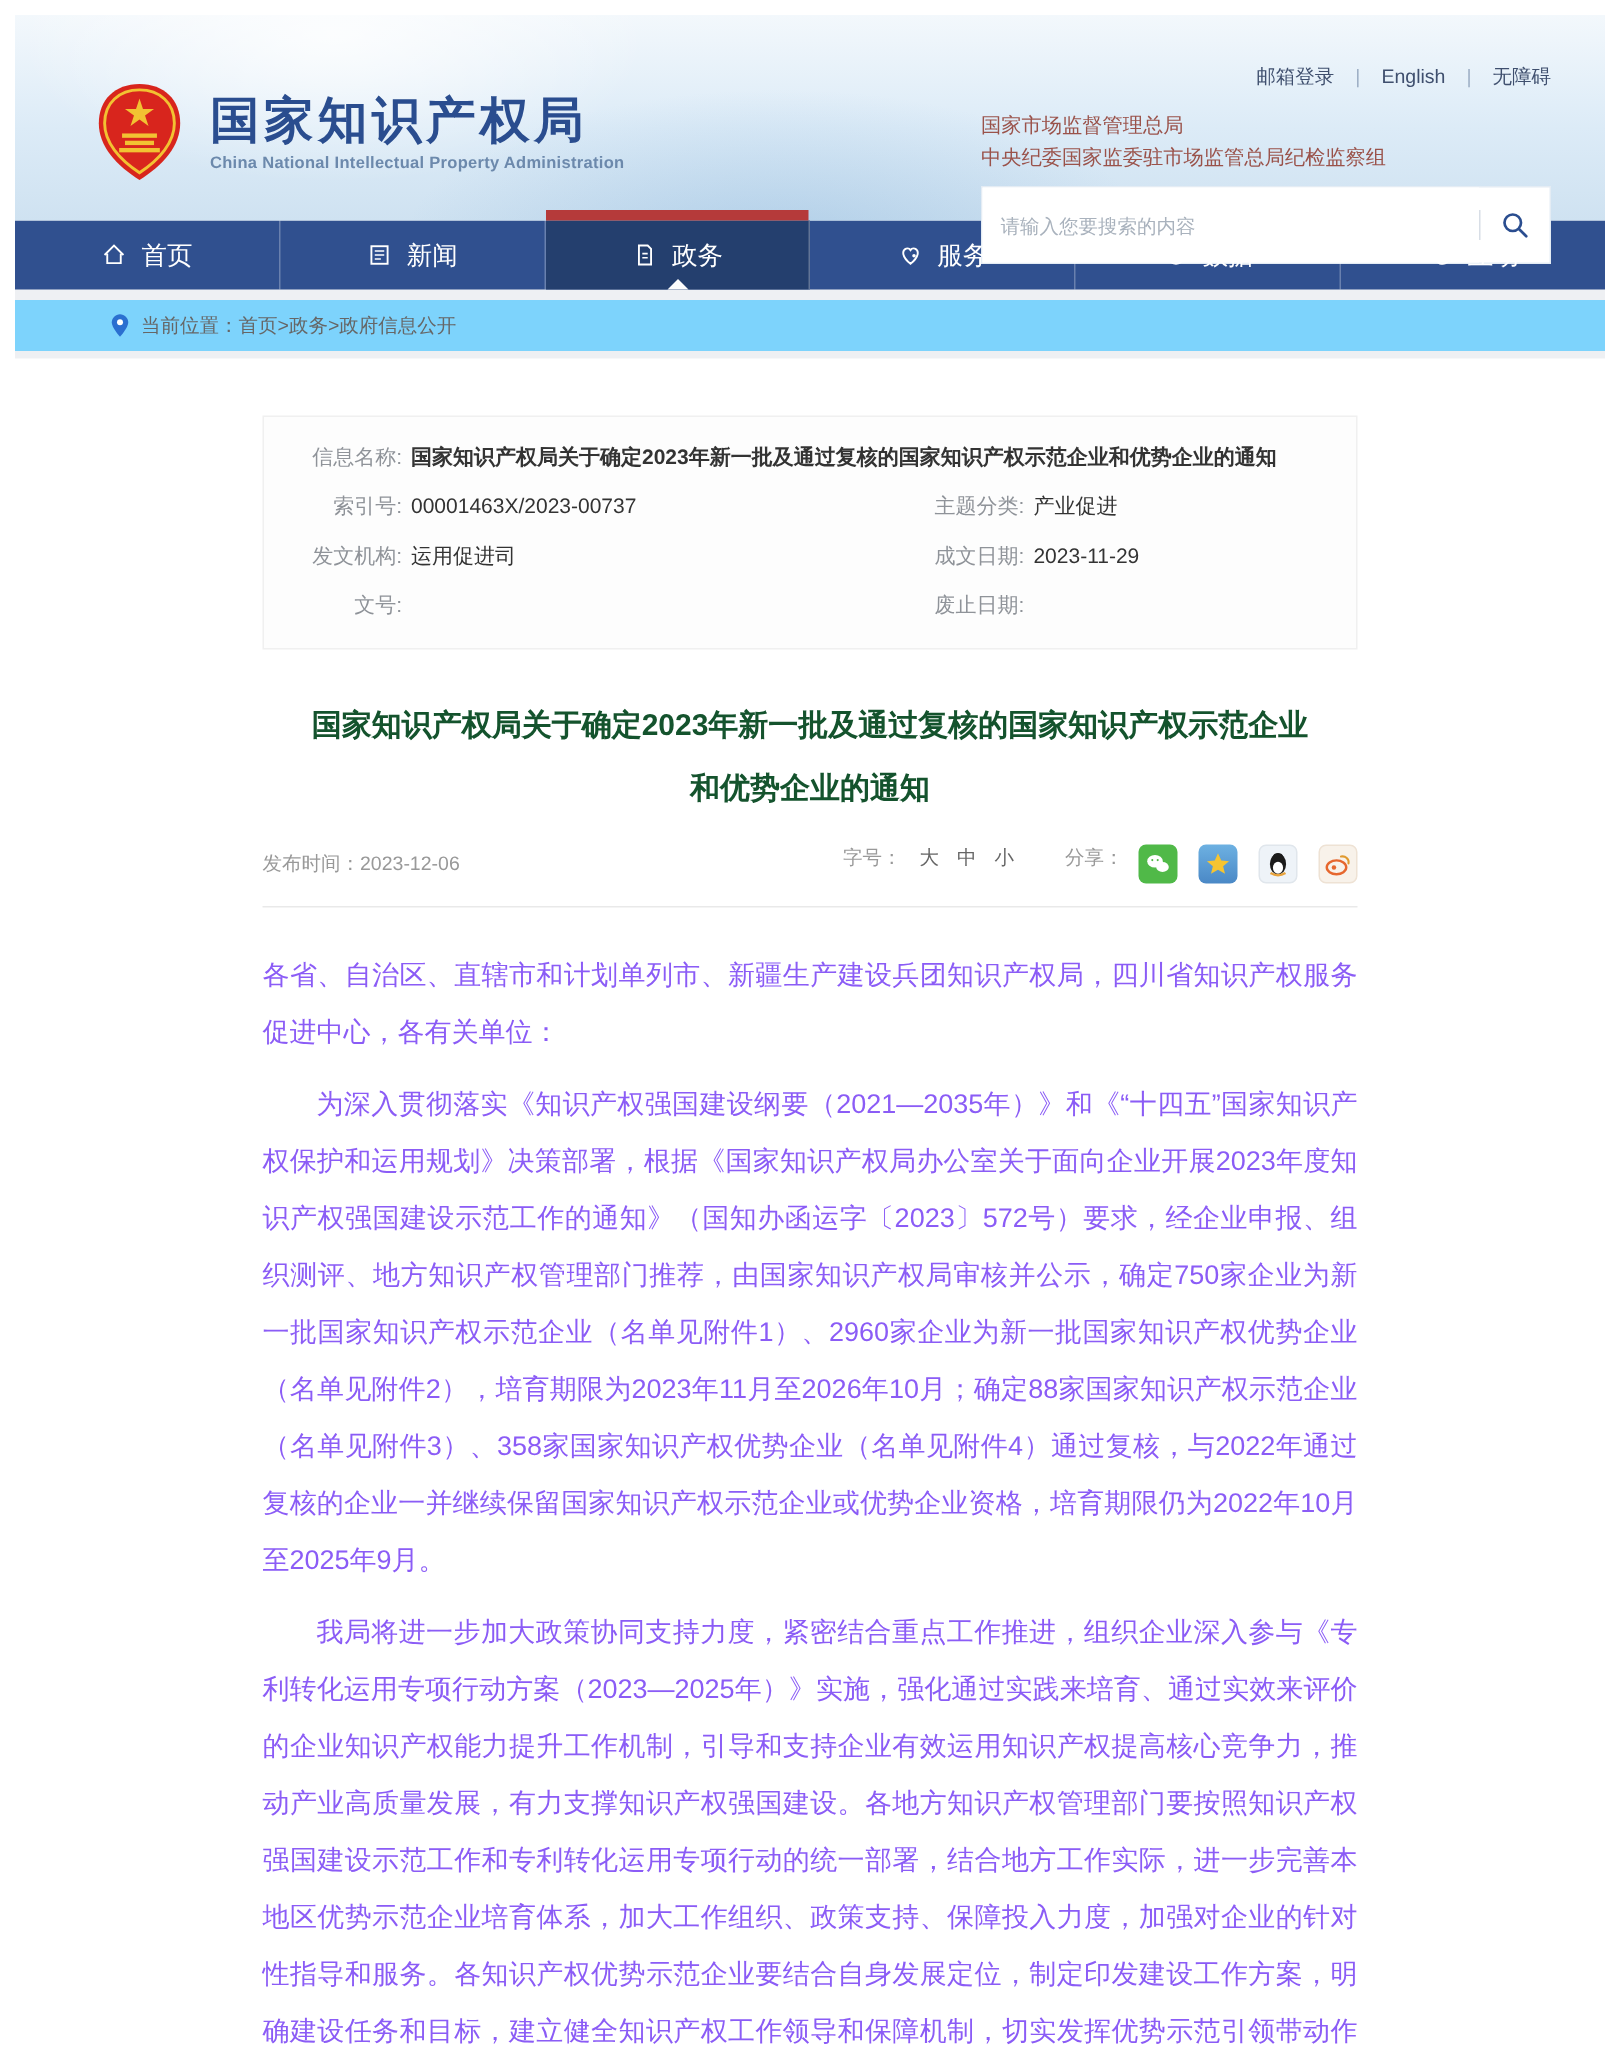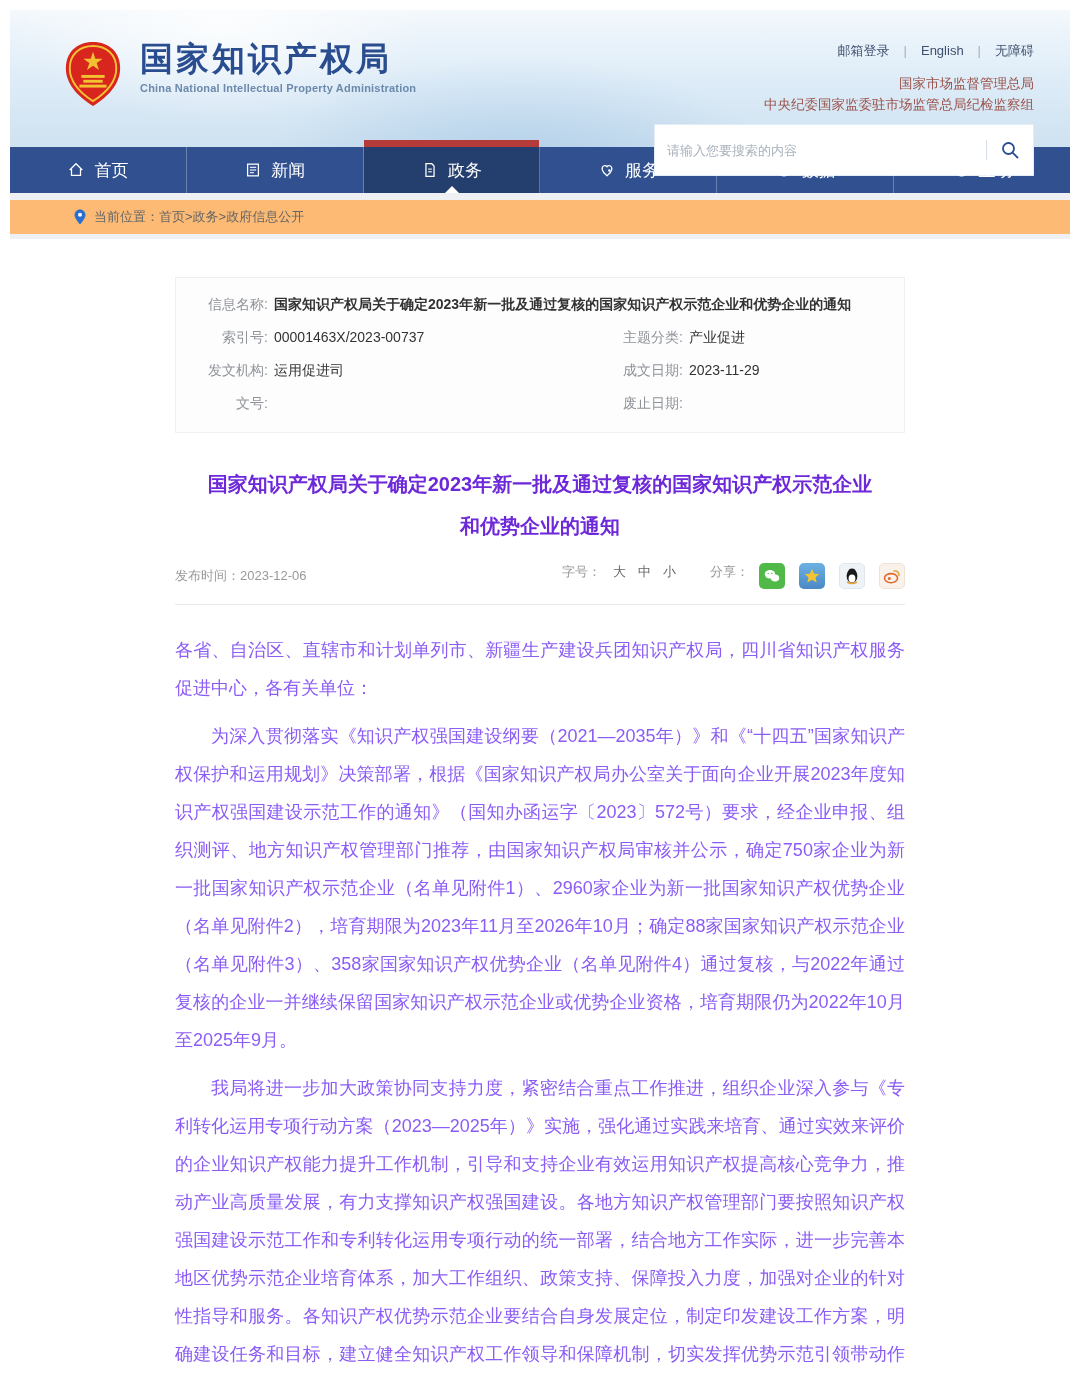--- a/index.html
+++ b/index.html
@@ -9,67 +9,67 @@
 
   
   .header {
     position:relative; height:137px;
     background:
       radial-gradient(ellipse 420px 180px at 48% 115%, rgba(120,170,215,.35), rgba(120,170,215,0) 60%),
       radial-gradient(ellipse 300px 140px at 20% 10%, rgba(255,255,255,.8), rgba(255,255,255,0) 70%),
       linear-gradient(180deg,#f3f8fc 0%, #dcebf7 55%, #cfe2f1 100%);
     overflow:visible;
   }
-  .brand { position:absolute; left:52px; top:30px; display:flex; }
+  .brand { position:absolute; left:52px; top:44px; display:flex; align-items:center; }
   .emblem { width:62px; height:68px; }
   .brand-text { margin-left:16px; }
   .site-name { font-size:33px; font-weight:bold; color:#2a4d8f; letter-spacing:3px; line-height:38px; }
   .site-name-en { font-size:11px; color:#6c89ac; font-weight:bold; margin-top:4px; letter-spacing:.2px; }
 
   .header-right { position:absolute; right:36px; top:32px; width:380px; }
   .top-links { text-align:right; font-size:13px; color:#3f4f6e; }
   .top-link { cursor:pointer; }
   .top-link:not(:last-child)::after { content:"|"; color:#9fb0c6; margin:0 14px; }
   .related-links { margin-top:13px; font-size:13.5px; color:#9a524a; line-height:21px; }
-  .related-link { display:block; cursor:pointer;text-align:right; }
+  .related-link { display:block; cursor:pointer; }
   .search-bar { margin-top:9px; height:52px; background:#fff; display:flex; align-items:center; border:1px solid #e4ecf4; }
   .search-input { flex:1; border:none; outline:none; height:100%; padding:0 12px; font-size:13px; color:#333; font-family:"Liberation Sans",sans-serif; }
   .search-input::placeholder { color:#a9b2bd; }
   .search-divider { width:1px; height:20px; background:#d8dee6; }
   .search-btn { width:46px; height:100%; border:none; background:transparent; cursor:pointer; display:flex; align-items:center; justify-content:center; }
 
   
   .nav { display:flex; height:46px; background:#30508f; }
   .nav-item { flex:1; position:relative; display:flex; align-items:center; justify-content:center; gap:9px; color:#fff; font-size:17px; cursor:pointer; }
   .nav-item:not(:last-child){ border-right:1px solid rgba(255,255,255,.28);align-items:center; }
   .nav-item.active { background:#243f6e; }
   .nav-item.active::before { content:""; position:absolute; top:-7px; left:0; right:0; height:7px; background:#b53a3a; }
   .nav-item.active::after { content:""; position:absolute; bottom:0; left:50%; transform:translateX(-50%);
     border-left:7px solid transparent; border-right:7px solid transparent; border-bottom:7px solid #fdfdfd; }
   .nav-icon { display:flex; }
 
   
-  .breadcrumb { margin-top:7px; background:#fdba74; height:34px; display:flex; align-items:center; padding-left:64px; font-size:13px; color:#666; }
+  .breadcrumb { margin-top:7px; background:#7dd3fc; height:34px; display:flex; align-items:center; padding-left:64px; font-size:13px; color:#666; }
   .breadcrumb .pin { margin-right:8px; display:flex; }
   .crumb-path { color:#666; }
 
   
   .card { margin-top:5px; background:#fff; min-height:1113px; padding-top:38px; padding-bottom:30px; }
   .inner { width:730px; margin:0 auto; }
 
   .info-table { font-size:14px; color:#333; background:#fdfdfd; border:1px solid #f0f0f0; padding:10px 0 12px 0; }
   .info-row { display:flex; line-height:33px; }
   .info-cell { display:flex; }
   .info-cell.left { width:57%; }
   .info-cell.right { width:43%; }
   .info-label { width:92px; text-align:right; color:#8f9399; flex:0 0 92px; }
   .info-value { color:#333; margin-left:6px; }
   .info-value.name { font-weight:bold; }
 
-  .doc-title { margin-top:30px; text-align:center; font-size:20px; font-weight:bold; color:#6d28d9; line-height:42px; }
+  .doc-title { margin-top:30px; text-align:center; font-size:20px; font-weight:bold; color:#14532d; line-height:42px; }
 
   .meta-row { margin-top:16px; display:flex; align-items:center; font-size:13px; color:#999; padding-bottom:15px; border-bottom:1px solid #e9e9e9; }
   .meta-left { color:#999; }
   .meta-right { margin-left:auto; display:flex; align-items:flex-start; }
   .fontsize-label, .share-label { color:#999; }
   .fontsize-opt { color:#666; margin-left:12px; cursor:pointer; }
   .share-label { margin-left:34px; }
   .share-icons { display:flex; margin-left:10px; gap:14px; }
   .share-icon { width:26px; height:26px; border-radius:5px; display:flex; align-items:center; justify-content:center; cursor:pointer; }
   .share-wechat { background:#50b948; }

